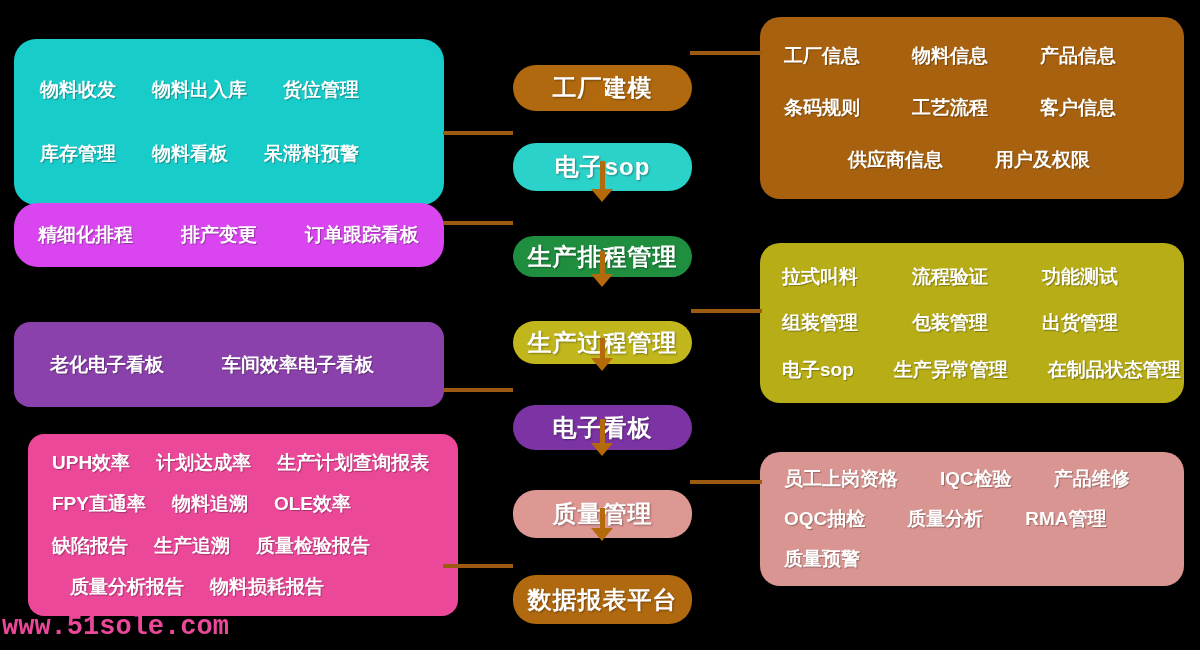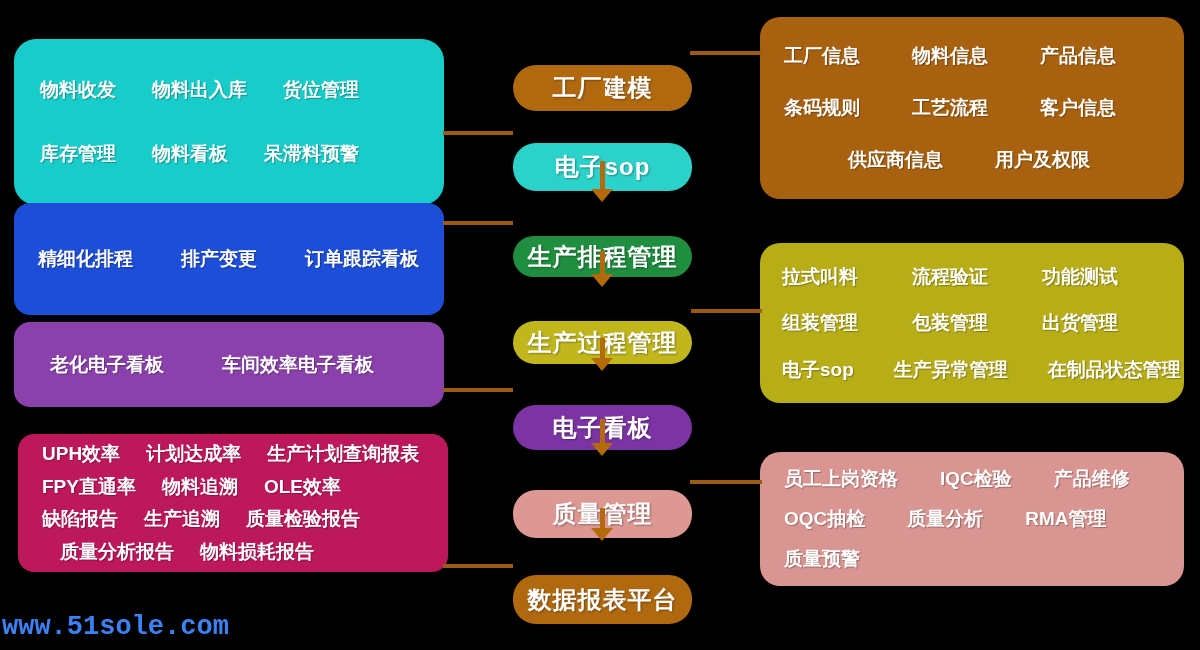--- a/index.html
+++ b/index.html
@@ -8,23 +8,23 @@
     font-family:"Liberation Sans","DejaVu Sans",sans-serif;color:#fff;
   }
   
   .panel{
     position:absolute;display:flex;flex-direction:column;justify-content:space-evenly;
     border-radius:20px;font-weight:bold;font-size:19px;
   }
   .panel .row{display:flex;align-items:center;padding:0 24px;gap:40px;white-space:nowrap;}
   .panel .row span{text-shadow:1px 1px 1px rgba(0,0,0,.3);}
   .p-lcyan  {left:14px;top:39px;width:430px;height:166px;background:#18CCCA;border-radius:22px;}
-  .p-lgreen {left:14px;top:203px;width:430px;height:112px;background:#1d4ed8;border-radius:16px;}
+  .p-lgreen {left:14px;top:203px;width:430px;height:64px;background:#d946ef;border-radius:24px;}
   .p-lpurple{left:14px;top:322px;width:430px;height:85px;background:#8B41AB;border-radius:16px;}
-  .p-lbrown {left:18px;top:434px;width:430px;height:138px;background:#be185d;border-radius:16px;}
+  .p-lbrown {left:28px;top:434px;width:430px;height:182px;background:#ec4899;border-radius:16px;}
   .p-rbrown {left:760px;top:17px;width:424px;height:182px;background:#A8620F;}
   .p-rolive {left:760px;top:243px;width:424px;height:160px;background:#B7AD16;}
   .p-rpink  {left:760px;top:452px;width:424px;height:134px;background:#D99591;}
   .p-lcyan  .row{gap:36px;padding-left:26px;}
   .p-lgreen .row{gap:48px;}
   .p-lpurple .row{gap:58px;padding-left:36px;}
   .p-lbrown .row{gap:26px;padding-right:10px;}
   .p-lbrown .row:nth-child(4){padding-left:42px;}
   .p-rbrown .row{gap:52px;}
   .p-rbrown .row:nth-child(3){padding-left:88px;}
@@ -53,21 +53,21 @@
   .c1{top:51px;left:690px;width:72px;}
   .c2{top:131px;left:443px;width:70px;}
   .c3{top:221px;left:443px;width:70px;}
   .c4{top:309px;left:691px;width:71px;}
   .c5{top:388px;left:443px;width:70px;}
   .c6{top:480px;left:690px;width:72px;}
   .c7{top:564px;left:443px;width:70px;}
   
   .watermark{
     position:absolute;left:2px;top:612px;font-family:"Liberation Mono","DejaVu Sans Mono",monospace;
-    font-size:27px;font-weight:bold;color:#3b82f6;letter-spacing:0;
+    font-size:27px;font-weight:bold;color:#ec4899;letter-spacing:0;
   }
 </style>
 </head>
 <body>
 
 <div id="canvas">
 
   <div class="panel p-lcyan">
     <div class="row">
       <span>物料收发</span>

